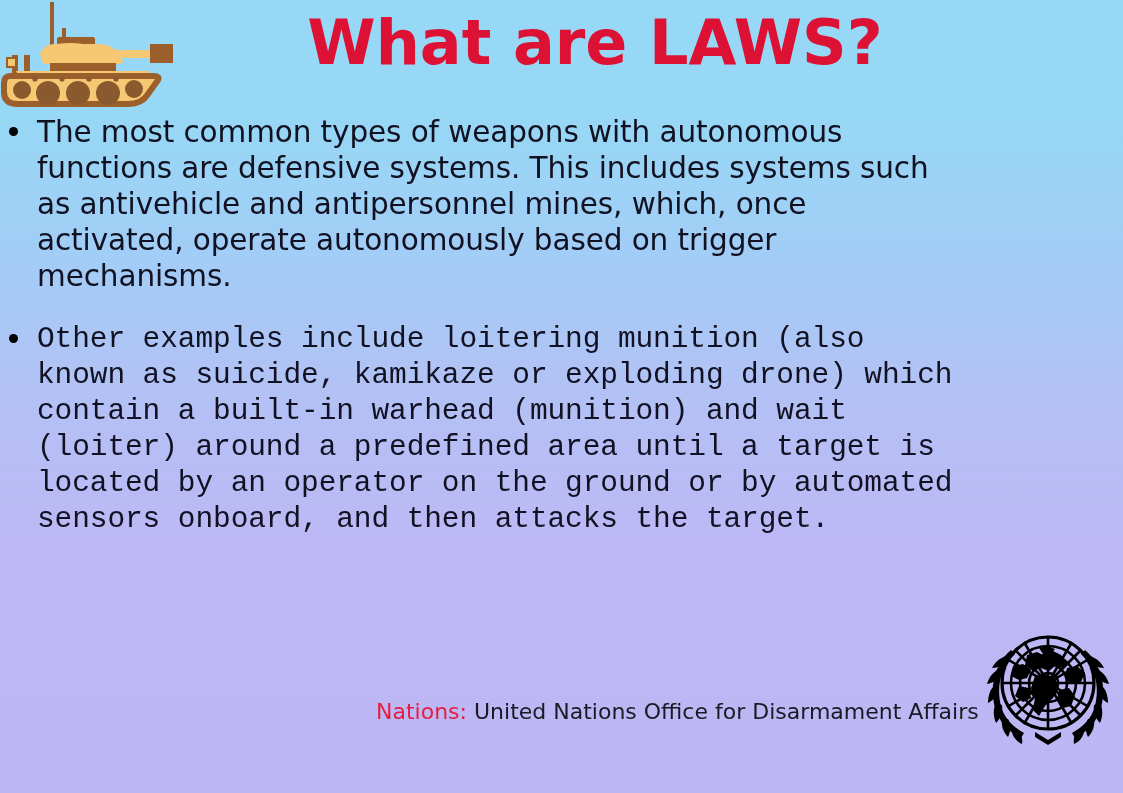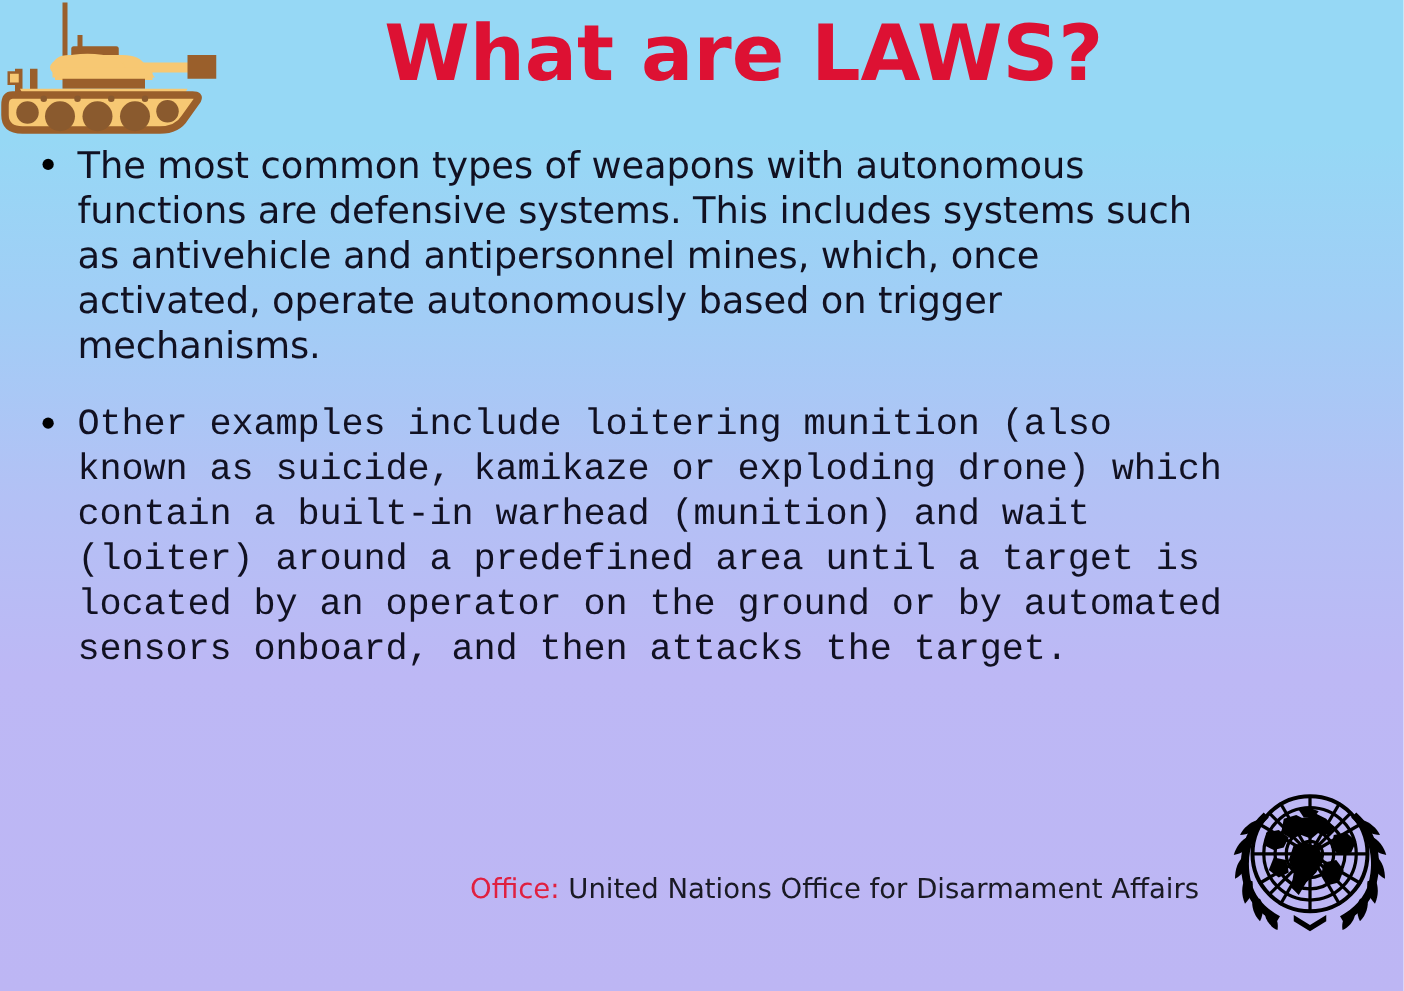--- a/index.html
+++ b/index.html
@@ -45,21 +45,20 @@
     line-height: 72px;
     white-space: nowrap;
   }
 
   
   #bullets {
     position: absolute;
     left: 0px;
     top: 114px;
     width: 955px;
-    padding-left: 25px;
   }
   .bullet {
     position: relative;
     padding-left: 37px;
     margin-bottom: 27px;
     color: #111122;
     font-size: 29.5px;
     line-height: 36px;
     letter-spacing: -0.1px;
   }
@@ -163,21 +162,21 @@
 
 
     <div class="bullet" id="b3">
       <span class="dot"></span>
       <span class="btext">Other examples include loitering munition (also known as suicide, kamikaze or exploding drone) which contain a built-in warhead (munition) and wait (loiter) around a predefined area until a target is located by an operator on the ground or by automated sensors onboard, and then attacks the target.</span>
     </div>
 
   </div>
 
   <div id="source">
-    <span class="src-label">Office:</span>
+    <span class="src-label">Nations:</span>
     <span class="src-value">United Nations Office for Disarmament Affairs</span>
   </div>
 
   <div id="un-logo">
     <svg viewBox="0 0 146 118" width="146" height="118" xmlns="http://www.w3.org/2000/svg">
       <g stroke="#000000" fill="none">
 
         <circle cx="73" cy="55" r="46" stroke-width="3.2"></circle>
         <circle cx="73" cy="55" r="37" stroke-width="2.6"></circle>
         <circle cx="73" cy="55" r="28" stroke-width="2.6"></circle>

